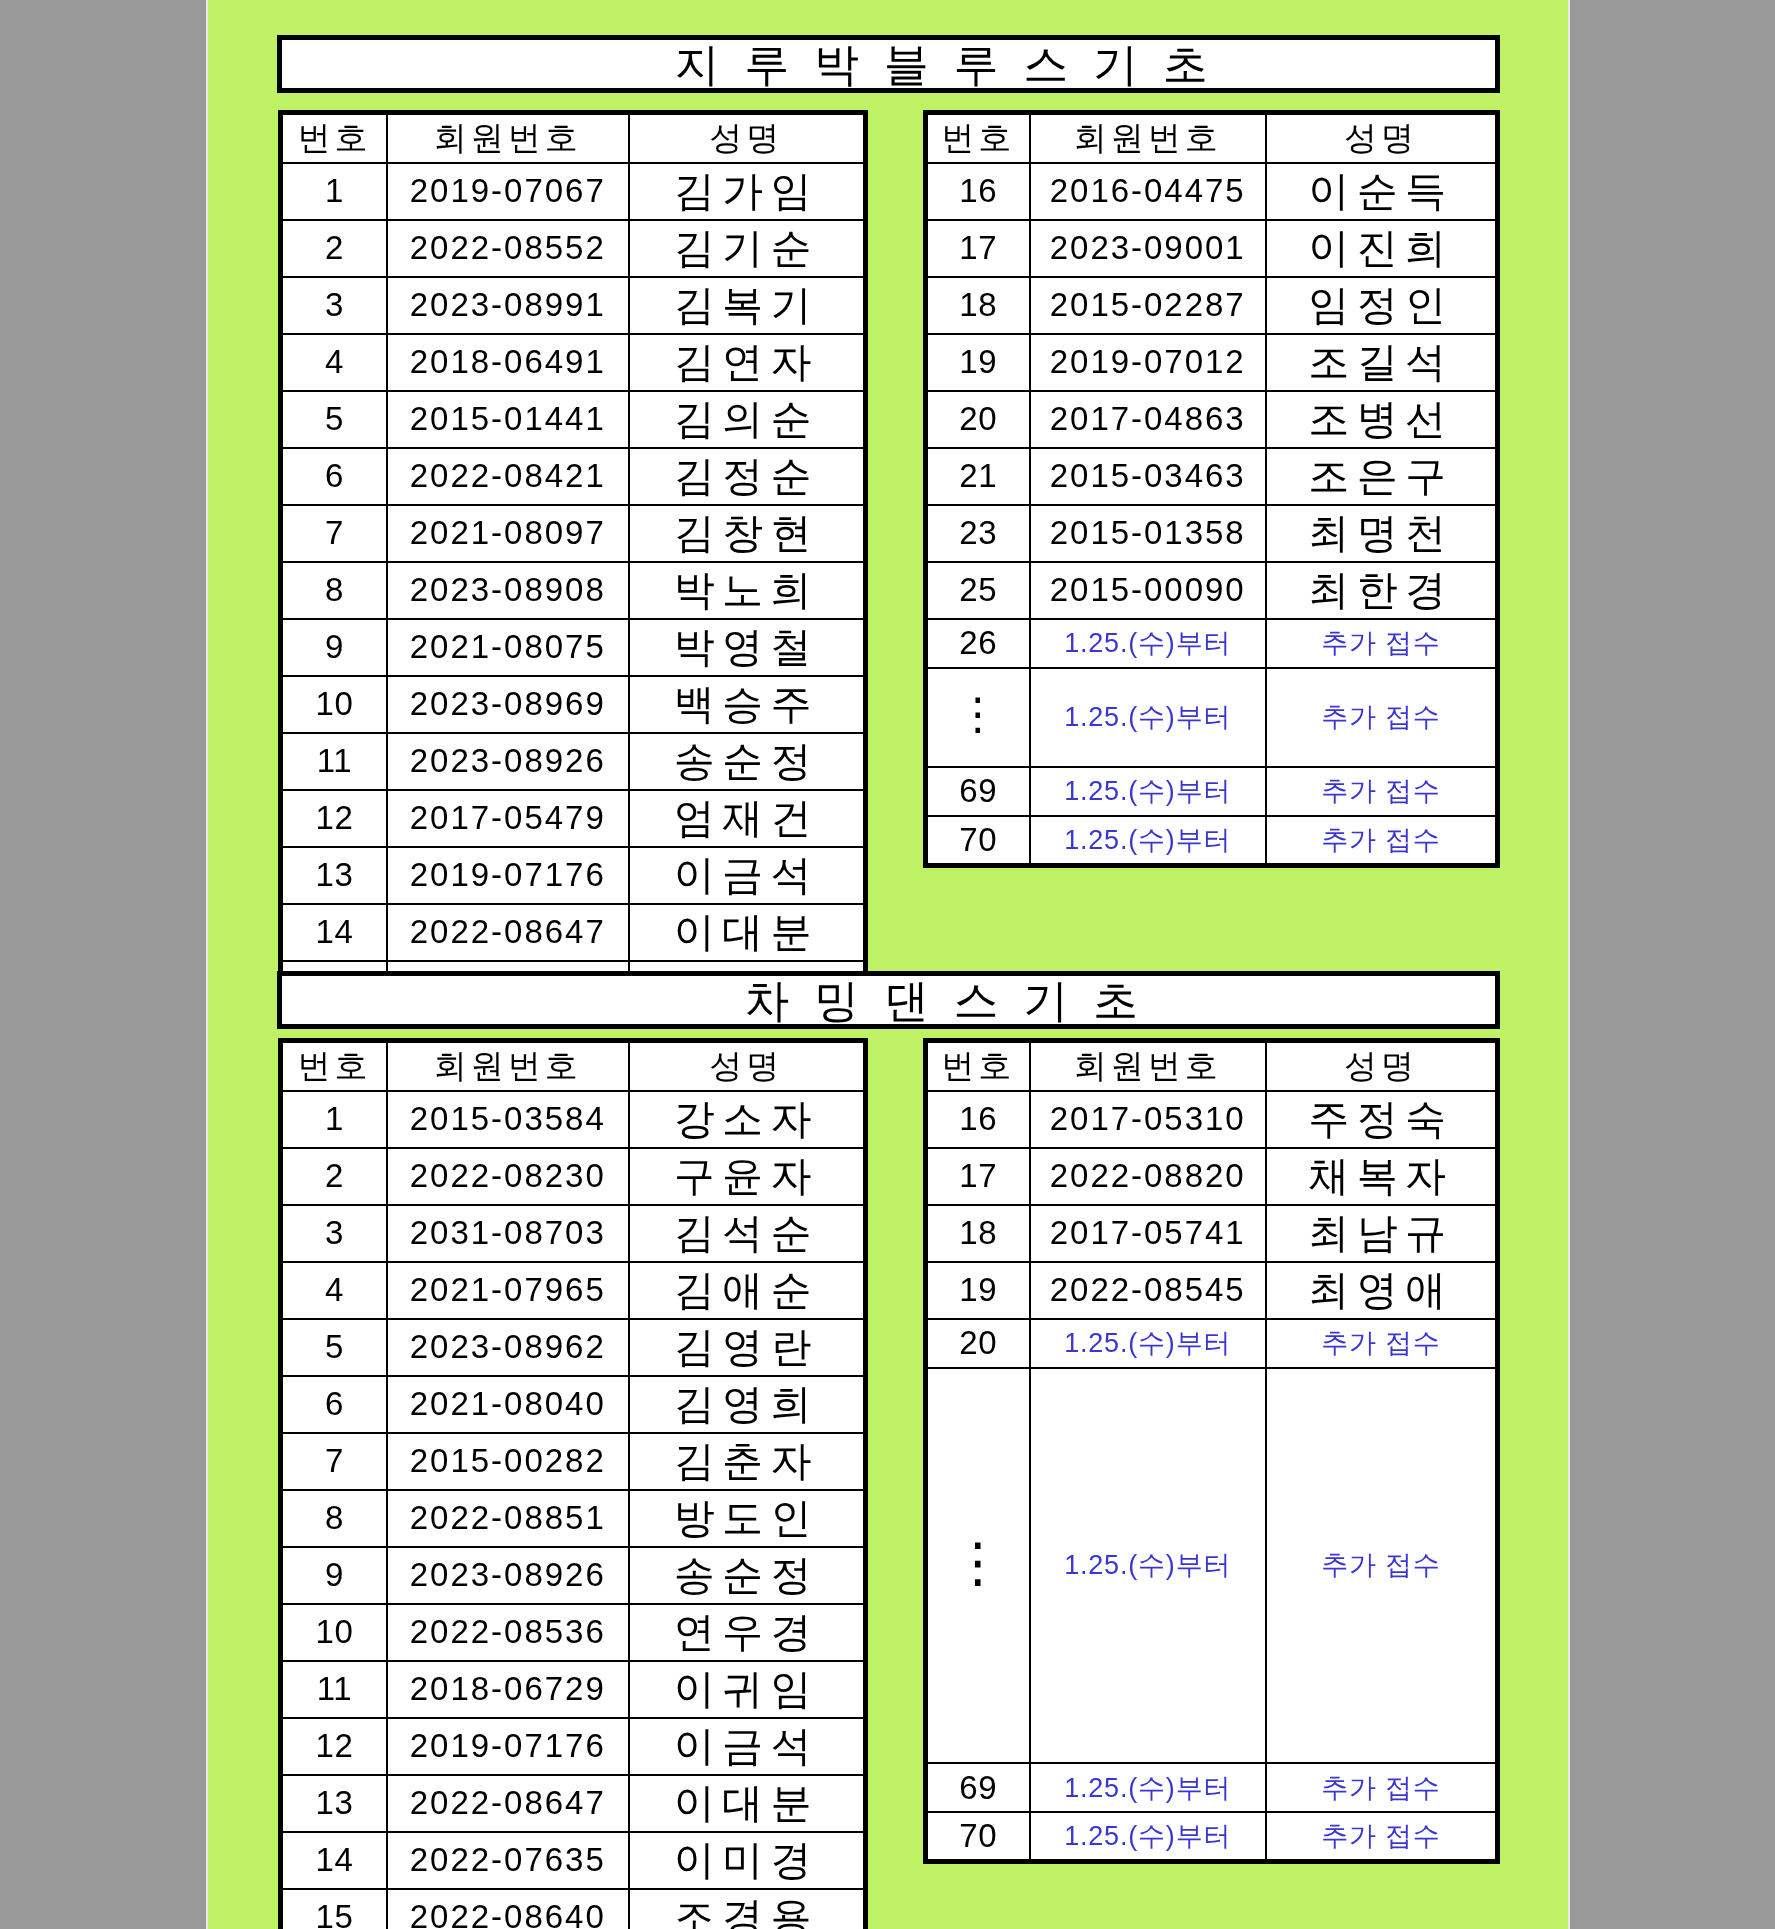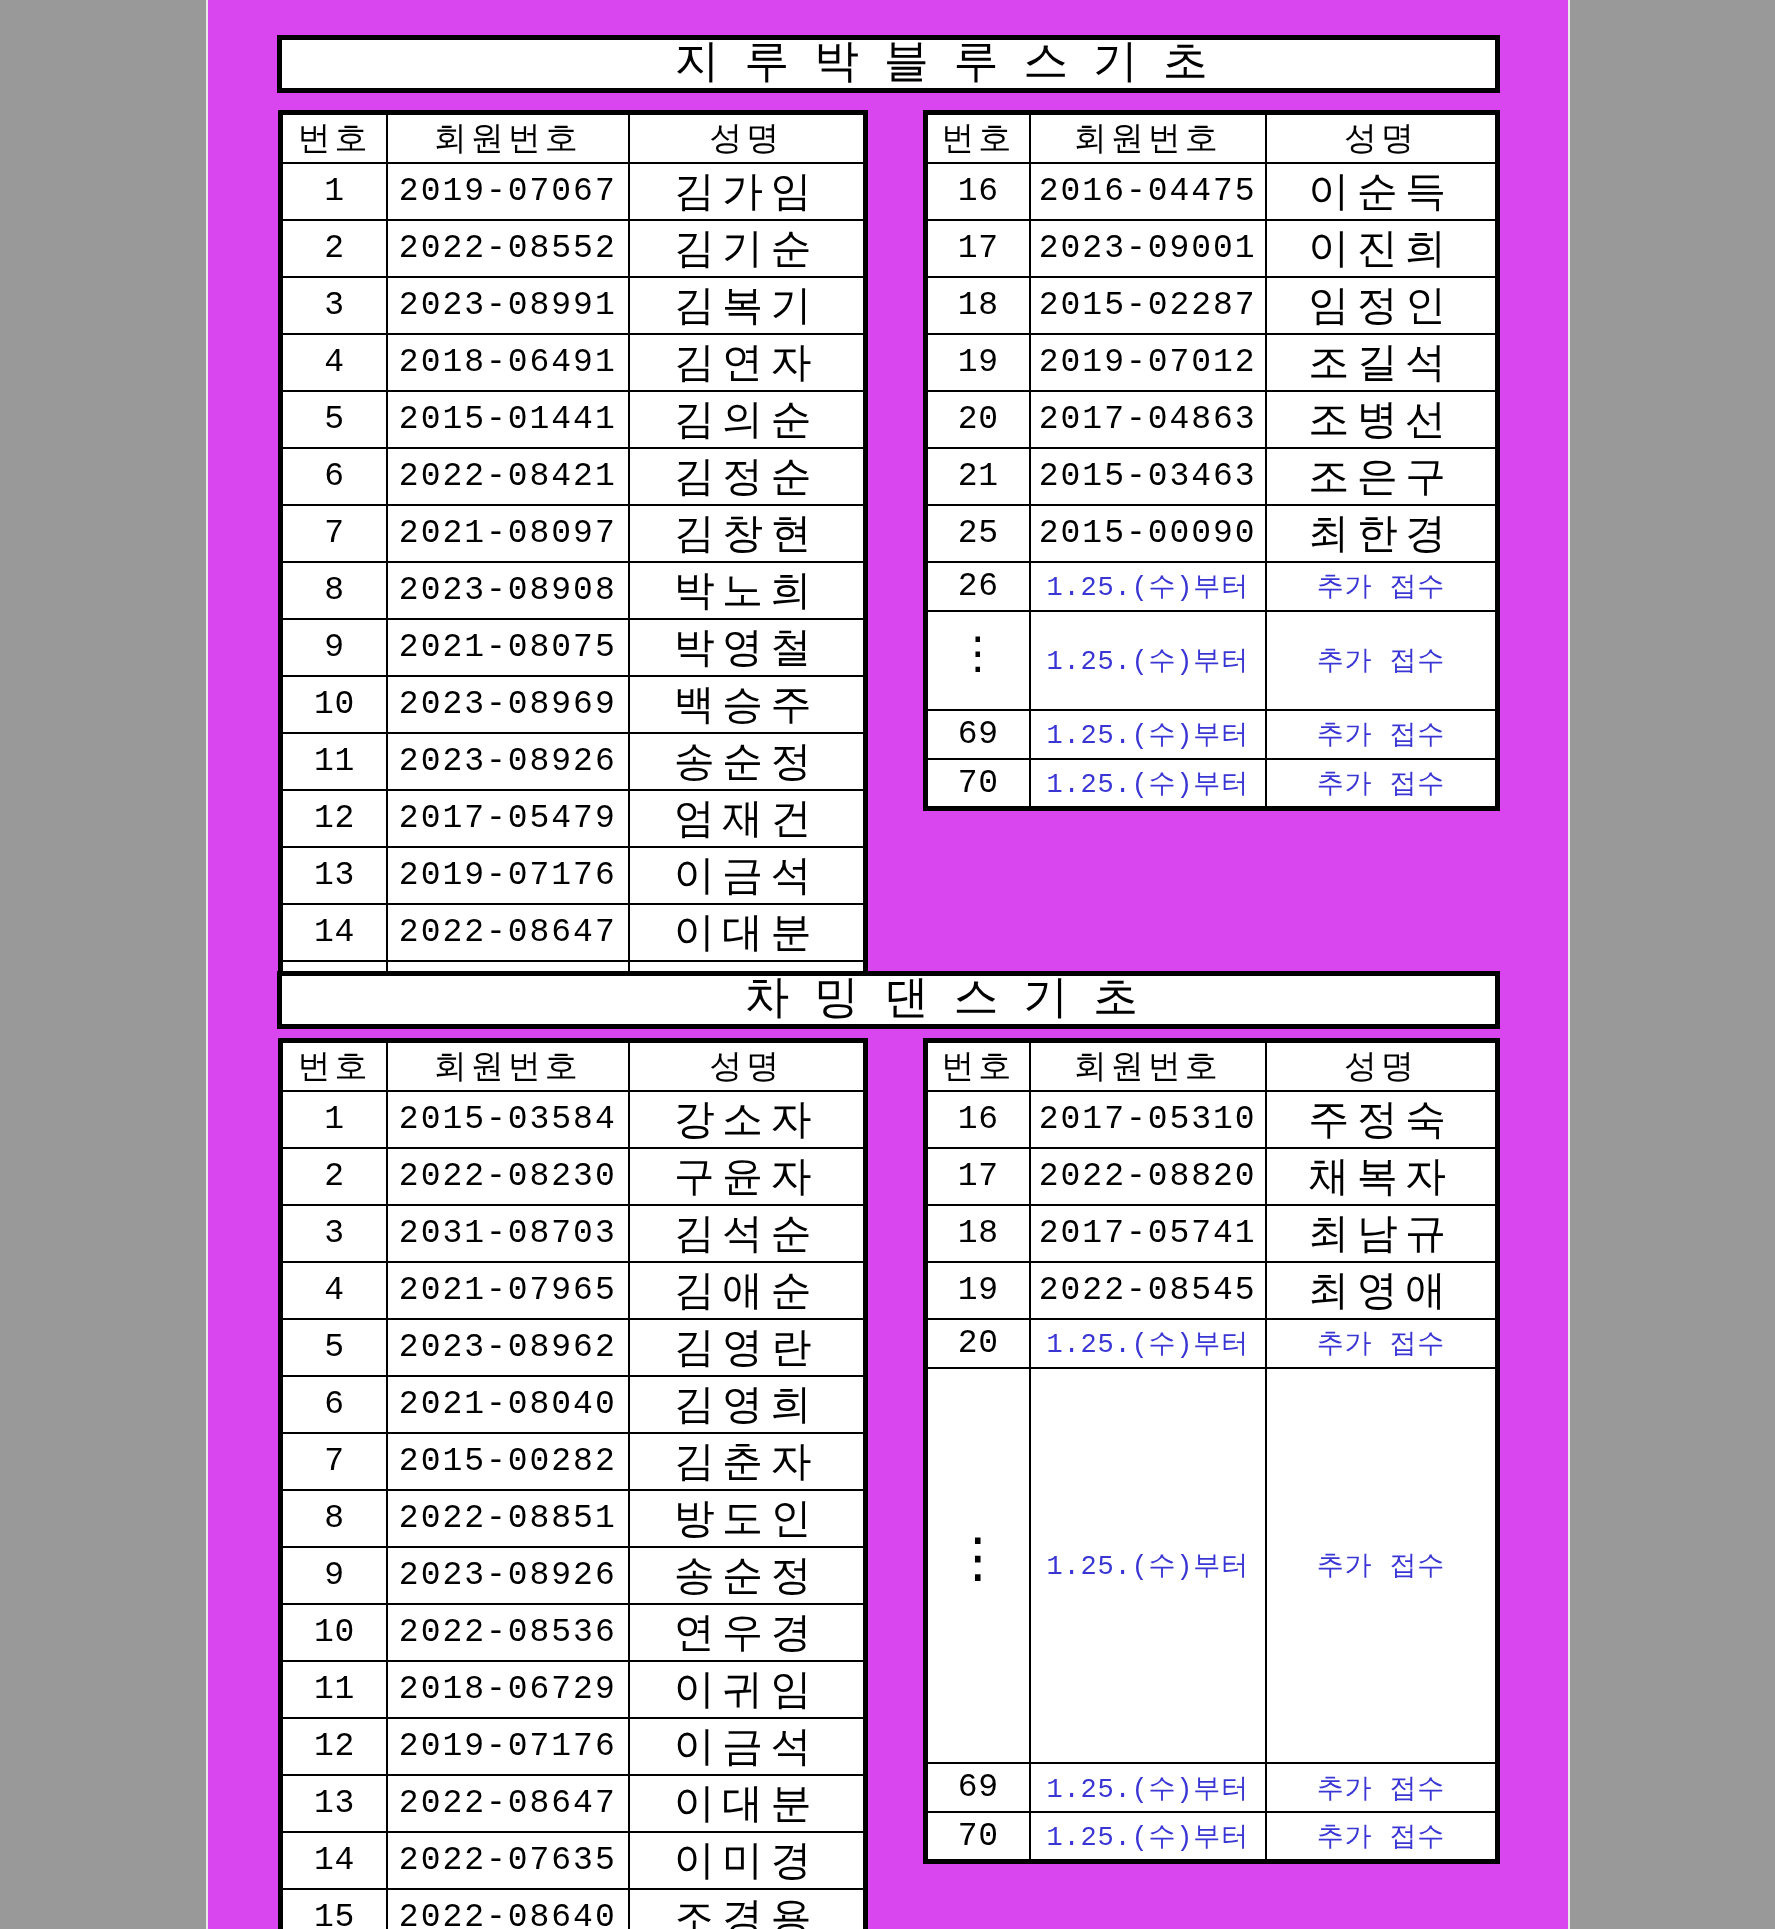--- a/index.html
+++ b/index.html
@@ -1,18 +1,18 @@
 <!DOCTYPE html>
 <html style="--blue: #3a36d4;"><head>
 <meta charset="utf-8">
 <style>
   html,body{margin:0;padding:0;background:#ffffff;}
   .canvas{
-    position:relative;width:1775px;height:1929px;background:#d946ef;
-    font-family:Liberation Mono, monospace;color:#000;
+    position:relative;width:1775px;height:1929px;background:#bef264;
+    font-family:Liberation Sans, sans-serif;color:#000;
     overflow:hidden;
   }
   .band{position:absolute;top:0;bottom:0;background:#999999;}
   .band.left{left:0;width:206px;border-right:2px solid #e9e9e9;}
   .band.right{right:0;width:205px;border-left:2px solid #e9e9e9;}
 
   .title-box{
     position:absolute;left:277px;width:1223px;height:58px;
     border:5px solid #000;box-sizing:border-box;background:#fff;
     display:flex;align-items:center;justify-content:center;
@@ -197,20 +197,25 @@
         <td class="no">20</td>
         <td class="id">2017-04863</td>
         <td class="name">조병선</td>
       </tr>
         <tr class="row">
         <td class="no">21</td>
         <td class="id">2015-03463</td>
         <td class="name">조은구</td>
       </tr>
         <tr class="row">
+        <td class="no">23</td>
+        <td class="id">2015-01358</td>
+        <td class="name">최명천</td>
+      </tr>
+        <tr class="row">
         <td class="no">25</td>
         <td class="id">2015-00090</td>
         <td class="name">최한경</td>
       </tr>
       </tbody>
     <tbody>
       <tr class="row">
         <td class="no">26</td>
         <td class="blue">1.25.(수)부터</td>
         <td class="blue">추가 접수</td>

